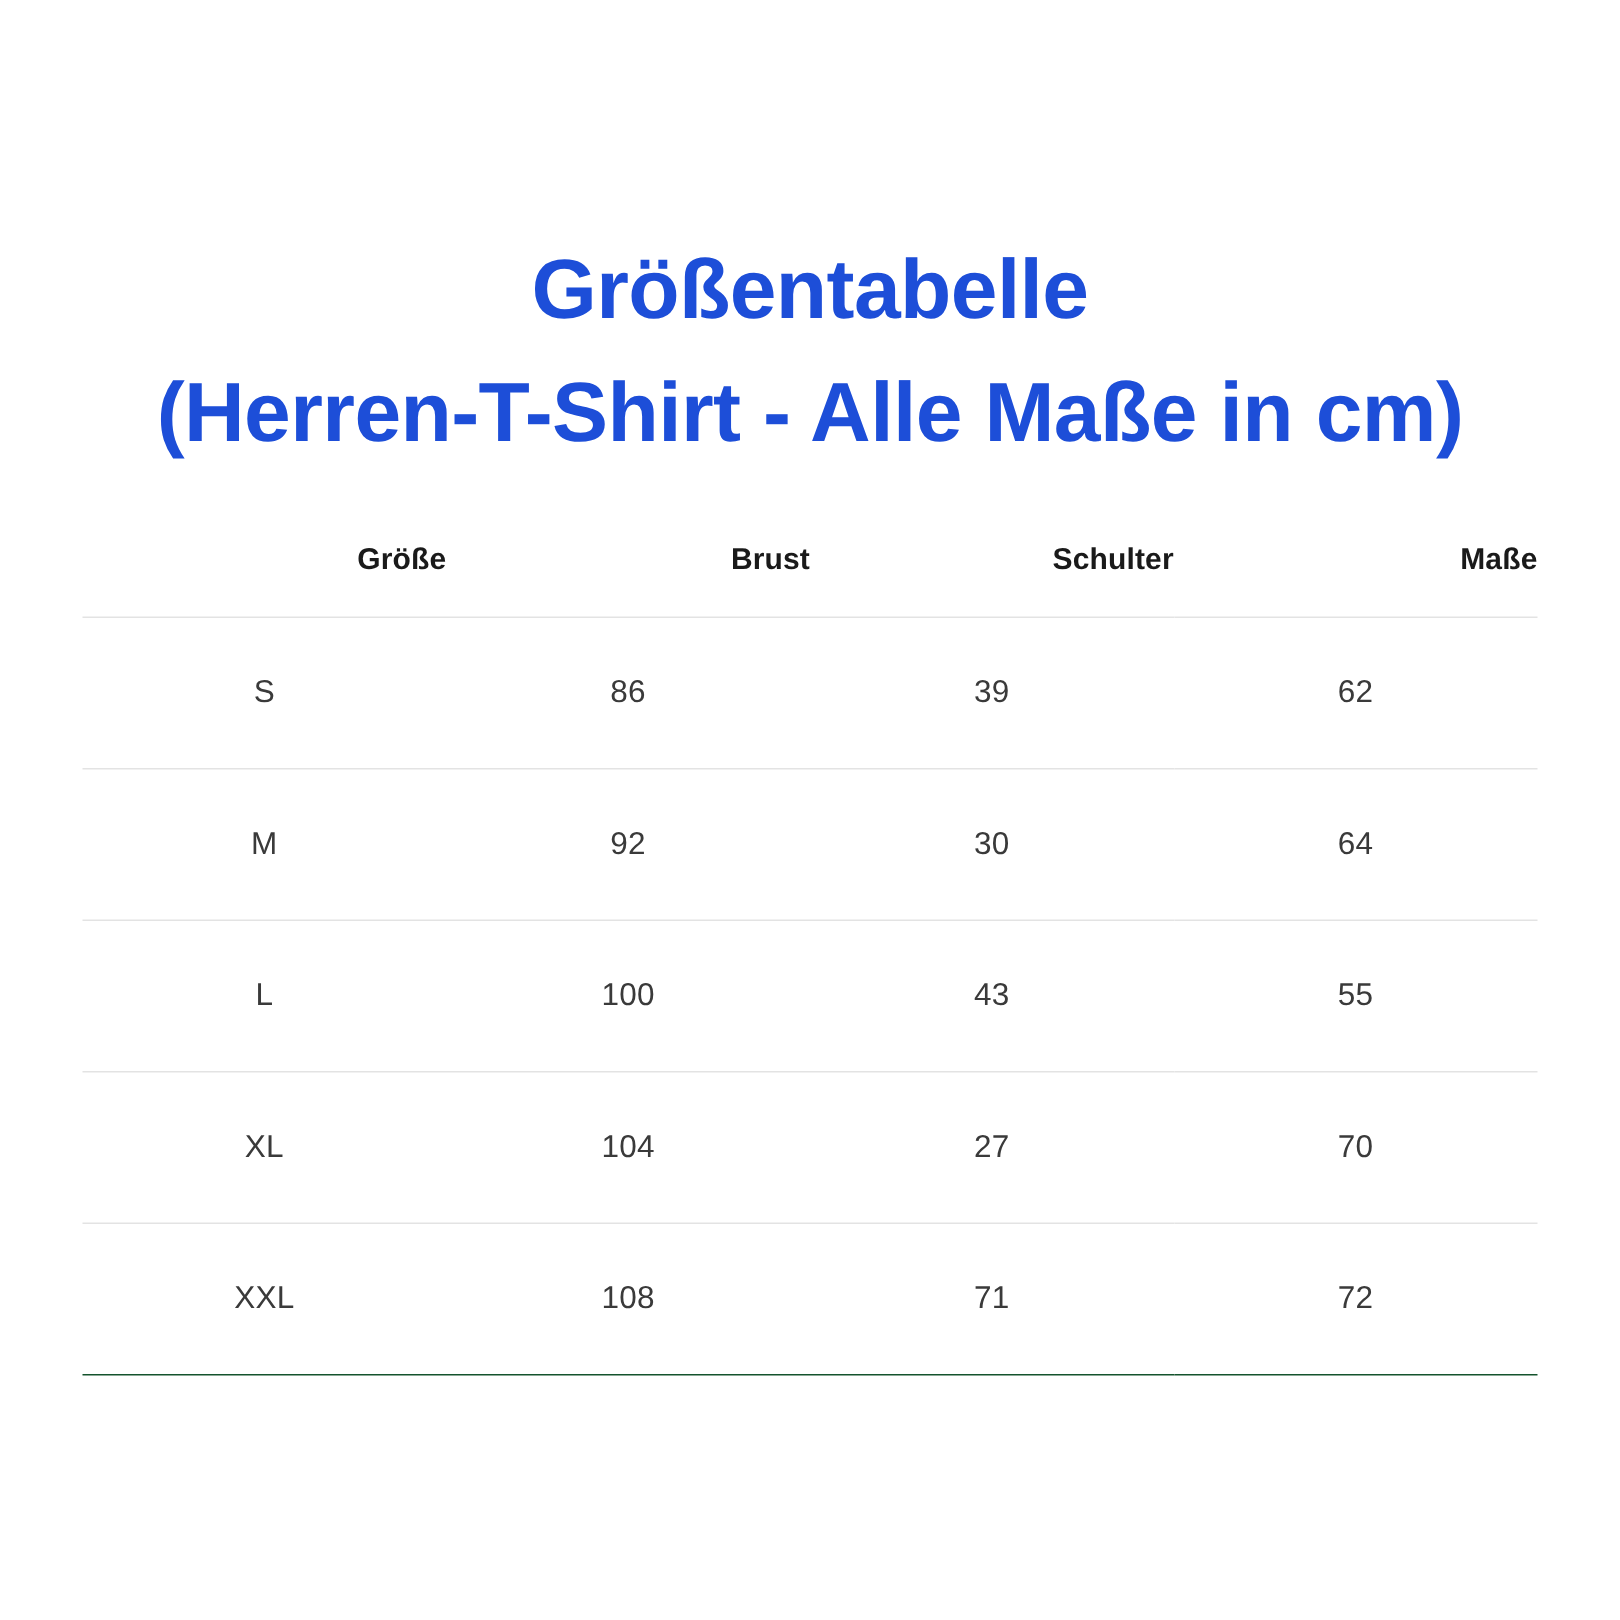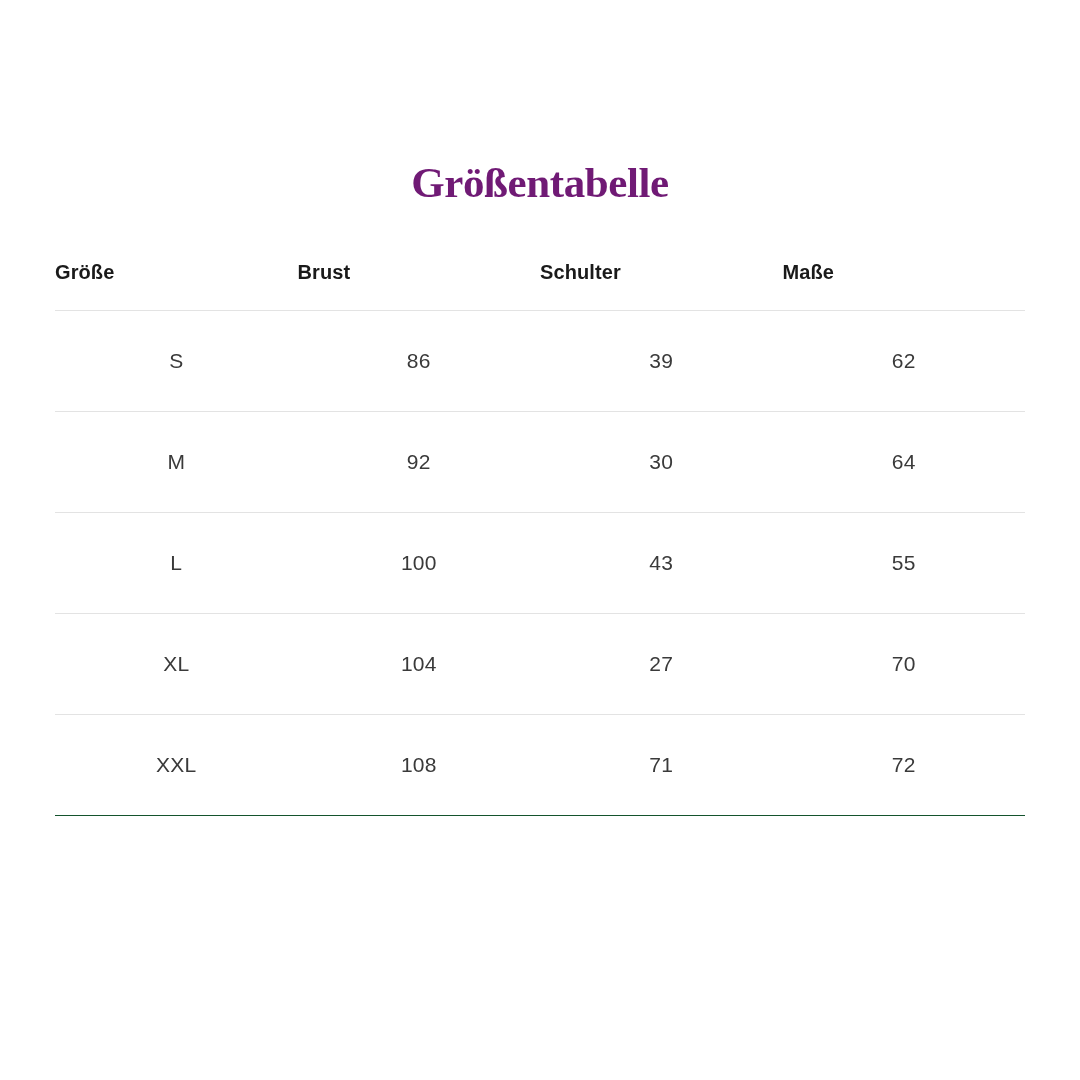--- a/index.html
+++ b/index.html
@@ -21,42 +21,41 @@
     display: flex;
     flex-direction: column;
     align-items: center;
   }
   .title-block {
     margin-top: 152px;
     text-align: center;
     width: 100%;
   }
   .title-line {
-    font-size: 43px;
+    font-size: 56px;
     font-weight: bold;
     letter-spacing: -0.4px;
     line-height: 1.46;
-    color: #701a75;
-    font-family: Liberation Serif, serif;
+    color: #1d4ed8;
   }
   .table-wrap {
     margin-top: 40px;
     width: 970px;
   }
   table.size-table {
     width: 100%;
     border-collapse: collapse;
     table-layout: fixed;
   }
   table.size-table th {
     font-size: 20px;
     font-weight: bold;
     color: #1a1a1a;
     padding: 6px 0 26px 0;
-    text-align: left;
+    text-align: right;
     letter-spacing: 0.1px;
   }
   table.size-table tbody tr {
     border-top: 1px solid #e3e3e3;
   }
   table.size-table td {
     font-size: 21px;
     font-weight: normal;
     color: #3a3a3a;
     text-align: center;
@@ -68,20 +67,21 @@
     border-bottom: 1px solid #14532d;
   }
 </style>
 </head>
 <body>
 
 <div class="page">
 
   <div class="title-block">
     <div class="title-line">Größentabelle</div>
+    <div class="title-line">(Herren-T-Shirt - Alle Maße in cm)</div>
   </div>
 
   <div class="table-wrap">
     <table class="size-table">
       <thead>
         <tr>
           <th>Größe</th>
           <th>Brust</th>
           <th>Schulter</th>
           <th>Maße</th>

